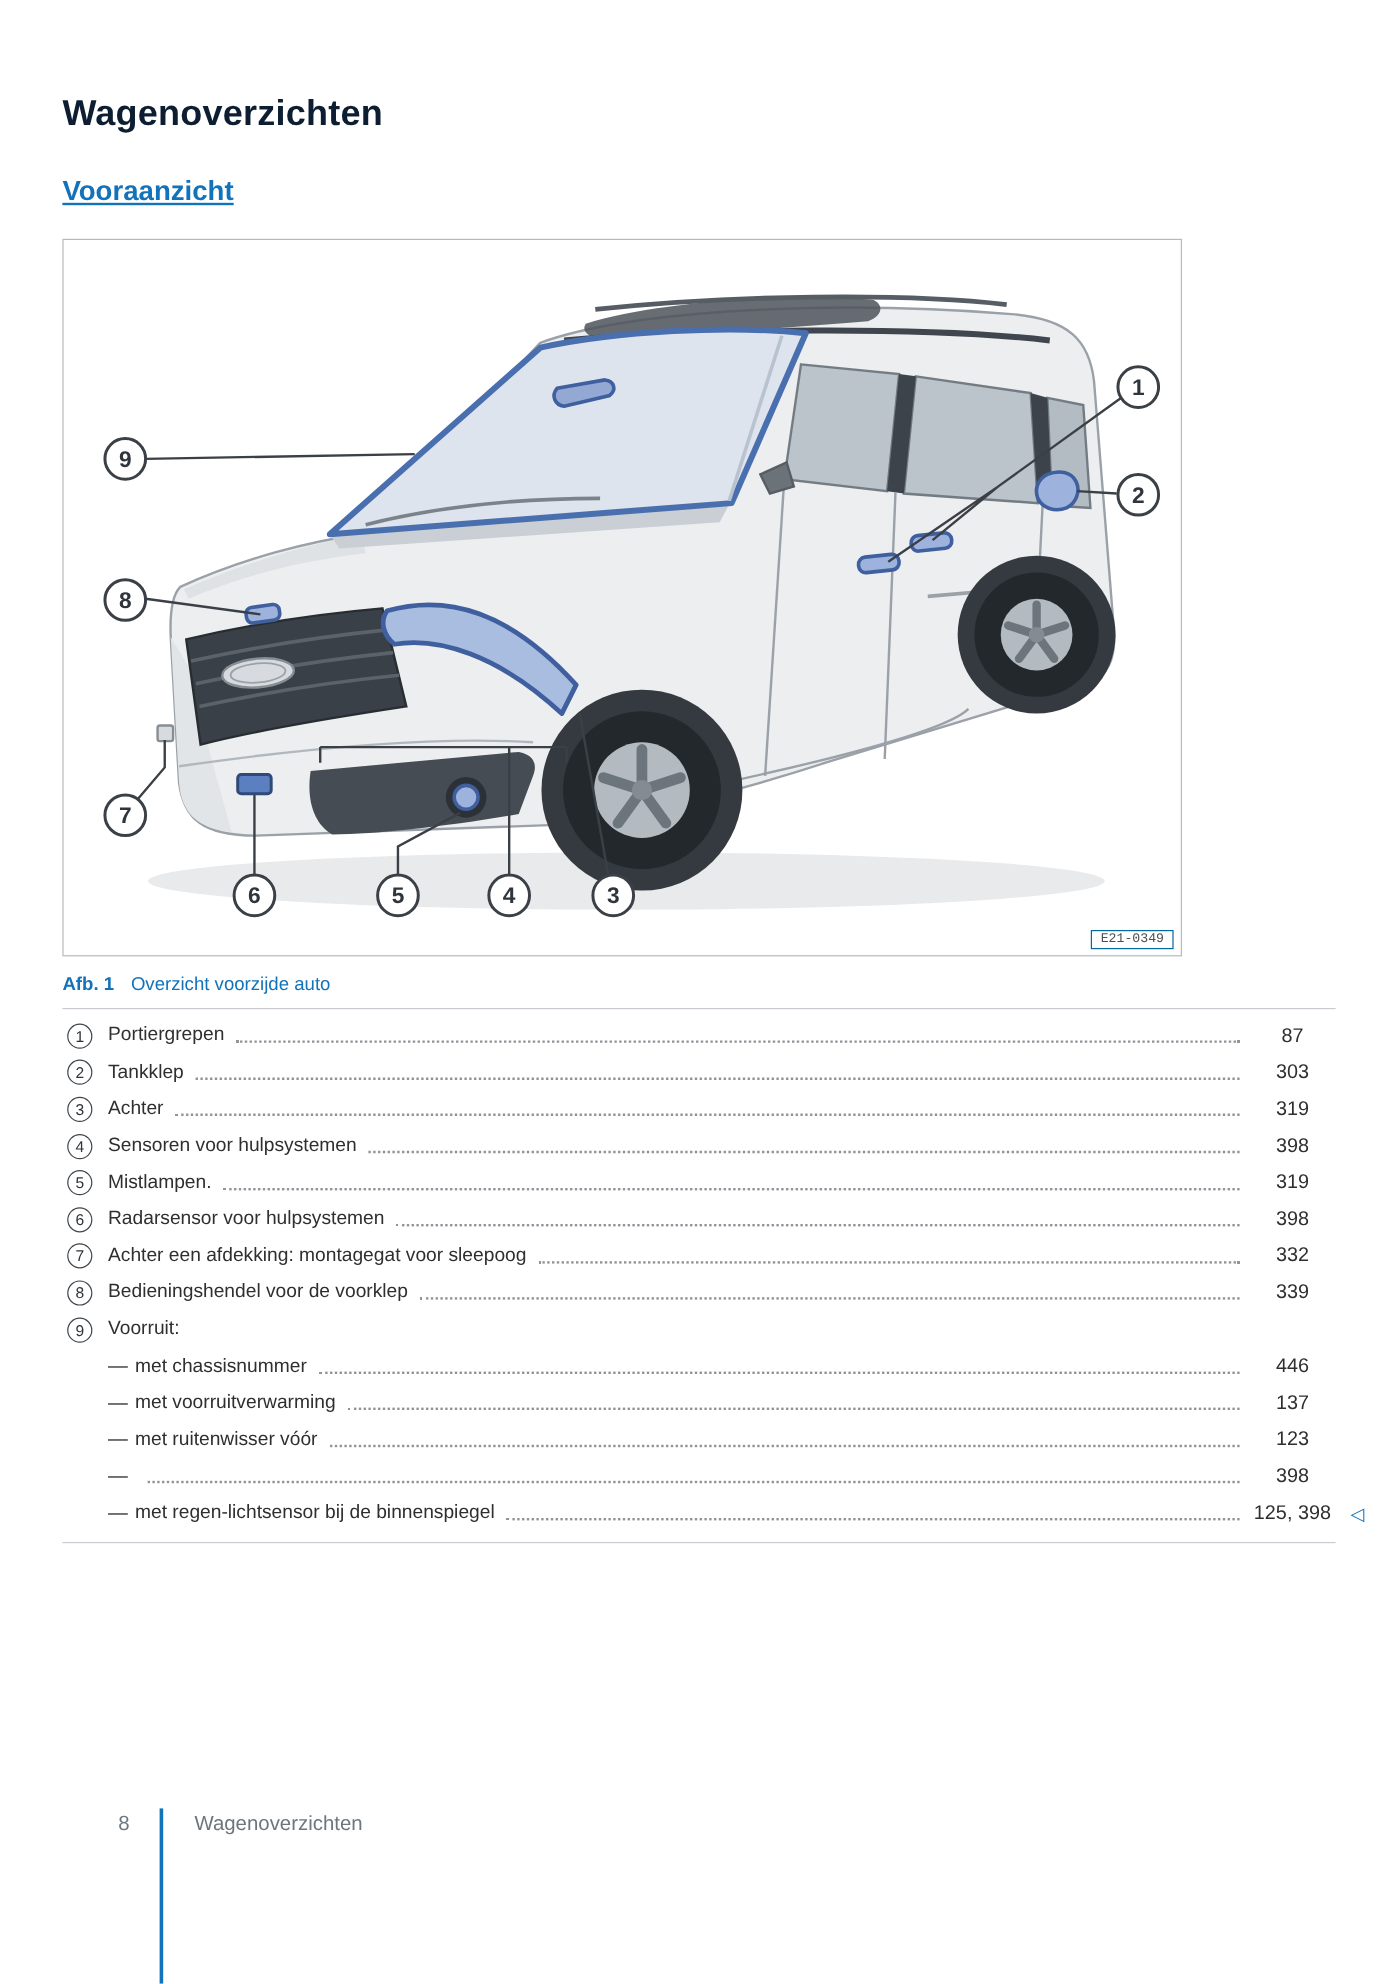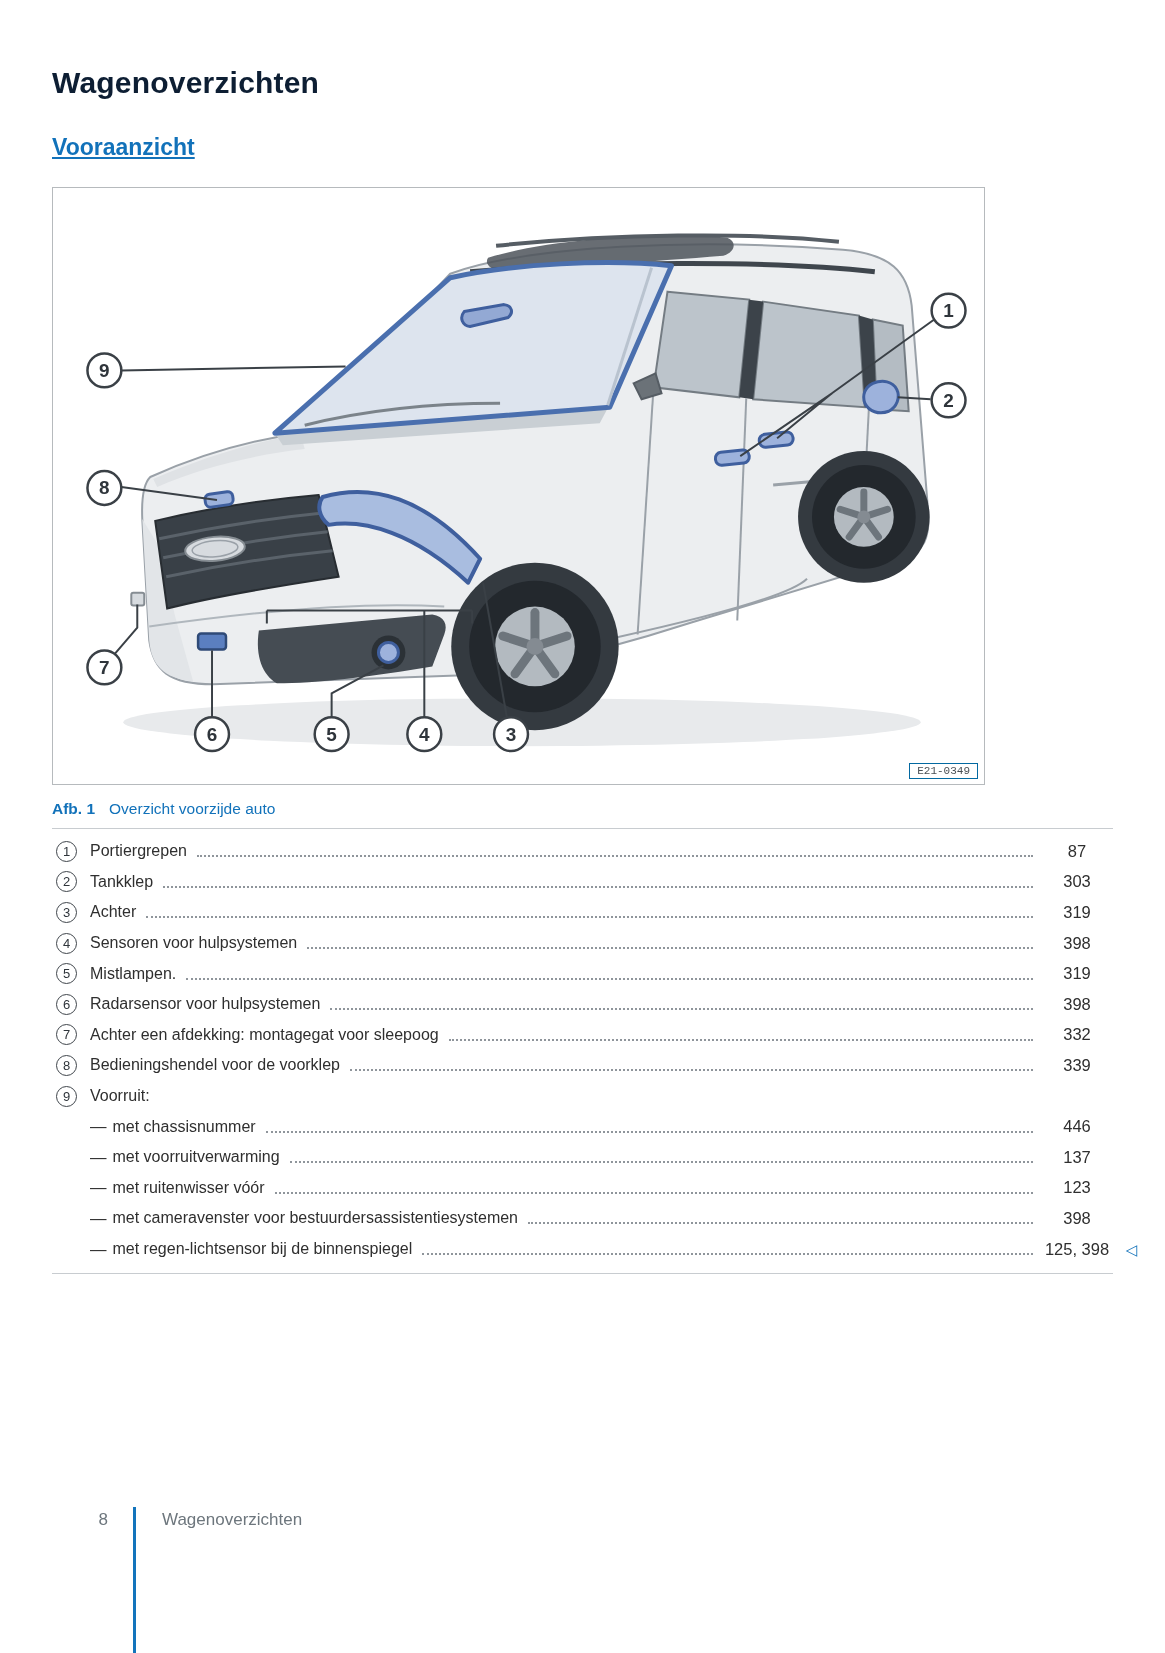--- a/index.html
+++ b/index.html
@@ -2,21 +2,21 @@
 <html><head>
 <meta charset="utf-8">
 <style>
   * { margin:0; padding:0; box-sizing:border-box; }
   html,body { background:#ffffff; }
   body {
     width:1165px; height:1653px; position:relative;
     font-family:"Liberation Sans","DejaVu Sans",sans-serif;
     color:#2f2f2f; overflow:hidden;
   }
-  .page { position:absolute; inset:0; padding:4px 52px; }
+  .page { position:absolute; inset:0; padding:16px 52px; }
 
   h1.title { margin-top:62px; font-size:30px; font-weight:700; color:#0d1e33; letter-spacing:0.2px; }
   h2.section { margin-top:34px; font-size:23px; font-weight:700; color:#1272ba;text-decoration:underline; }
 
   .figure { margin-top:26px; width:933px; height:598px; border:1px solid #b6babd; position:relative; background:#fff; }
   .figure svg { display:block; width:100%; height:100%; }
   .img-code { position:absolute; right:6px; bottom:5px; font-size:11px; color:#4a4f54;
               border:1px solid #0369a1; padding:1px 7px; background:#fff;font-family:Liberation Mono, monospace; }
 
   .caption { margin-top:15px; font-size:15.5px; color:#1272ba; }
@@ -283,21 +283,20 @@
       <span class="lpage">137</span>
     </div>
     <div class="lrow sub">
       <span class="ldash">—</span>
       <span class="llabel">met ruitenwisser vóór</span>
       <span class="leader"></span>
       <span class="lpage">123</span>
     </div>
     <div class="lrow sub">
       <span class="ldash">—</span>
-      <span class="llabel">met cameravenster voor bestuurdersassistentiesystemen</span>
       <span class="leader"></span>
       <span class="lpage">398</span>
     </div>
     <div class="lrow sub">
       <span class="ldash">—</span>
       <span class="llabel">met regen-lichtsensor bij de binnenspiegel</span>
       <span class="leader"></span>
       <span class="lpage">125, 398</span>
       <span class="nav-tri">◁</span>
     </div>

